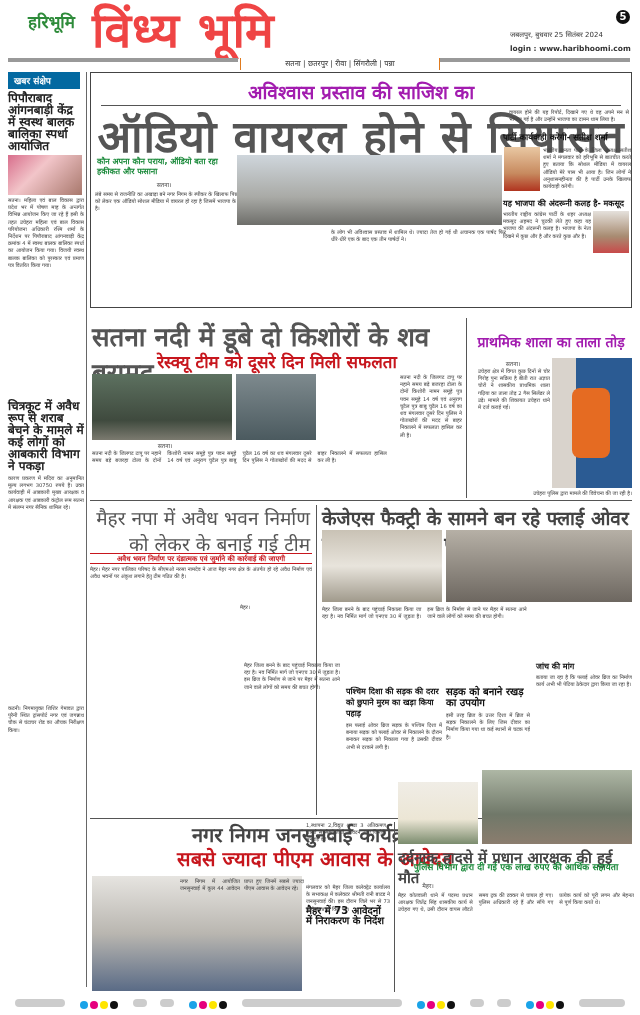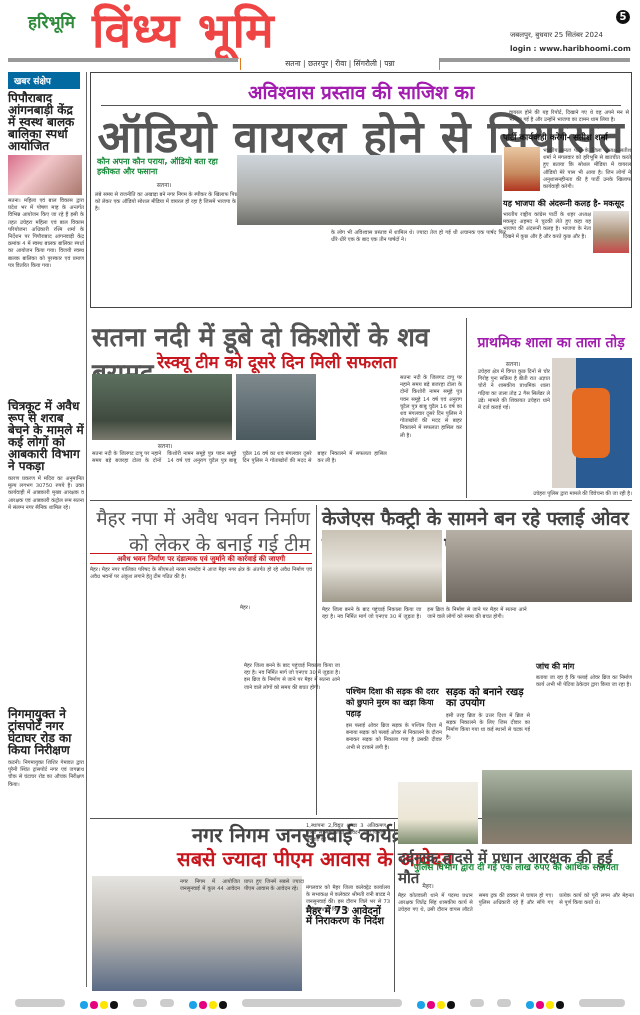--- a/index.html
+++ b/index.html
@@ -54,21 +54,20 @@
 <div class="abs city-nav">सतना | छतरपुर | रीवा | सिंगरौली | पन्ना</div>
 <div class="abs rule-right"></div>
 
 <div class="abs sidebar">
   <div class="sidebar-tag">खबर संक्षेप</div>
   <div class="side-head">पिपौराबाद आंगनबाड़ी केंद्र में स्वस्थ बालक बालिका स्पर्धा आयोजित</div>
   <div class="side-photo"></div>
   <div class="side-text" style="height:200px;overflow:hidden">सतना। महिला एवं बाल विकास द्वारा प्रदेश भर में पोषण माह के अन्तर्गत विभिन्न आयोजन किए जा रहे हैं इसी के तहत उचेहरा महिला एवं बाल विकास परियोजना अधिकारी रश्मि शर्मा के निर्देशन पर पिपौराबाद आंगनवाड़ी केंद्र क्रमांक 4 में स्वस्थ बालक बालिका स्पर्धा का आयोजन किया गया। विजयी स्वस्थ बालक बालिका को पुरस्कार एवं प्रमाण पत्र वितरित किया गया।</div>
   <div class="side-head">चित्रकूट में अवैध रूप से शराब बेचने के मामले में कई लोगों को आबकारी विभाग ने पकड़ा</div>
   <div class="side-text" style="height:230px;overflow:hidden">कारण प्रकरण में मदिरा का अनुमानित मूल्य लगभग 30750 रुपये है। उक्त कार्यवाही में आबकारी मुख्य आरक्षक व आरक्षक एवं आबकारी कंट्रोल रूम सतना में संलग्न नगर सैनिक शामिल रहे।</div>
-  <div class="side-head">निगमायुक्त ने ट्रांसपोर्ट नगर घंटाघर रोड का किया निरीक्षण</div>
   <div class="side-text" style="height:180px;overflow:hidden">कटनी। निगमायुक्त शिशिर गेमावत द्वारा पुरैनी स्थित ट्रांसपोर्ट नगर एवं जगन्नाथ चौक से घंटाघर रोड का औचक निरीक्षण किया।</div>
 </div>
 <div class="abs vsep"></div>
 
 <div class="abs box1">
   <div class="abs kicker">अविश्वास प्रस्ताव की साजिश का</div>
   <div class="abs hdiv" style="left:10px;top:32px;width:520px;"></div>
   <div class="abs hl-big">ऑडियो वायरल होने से सियासत गरमाई</div>
   <div class="abs sub-green" style="left:6px;top:84px;width:130px;">कौन अपना कौन पराया, ऑडियो बता रहा हकीकत और फसाना</div>
   <div class="abs col-text" style="left:4px;top:108px;width:138px;text-align:center;font-size:6px;">सतना।</div>

